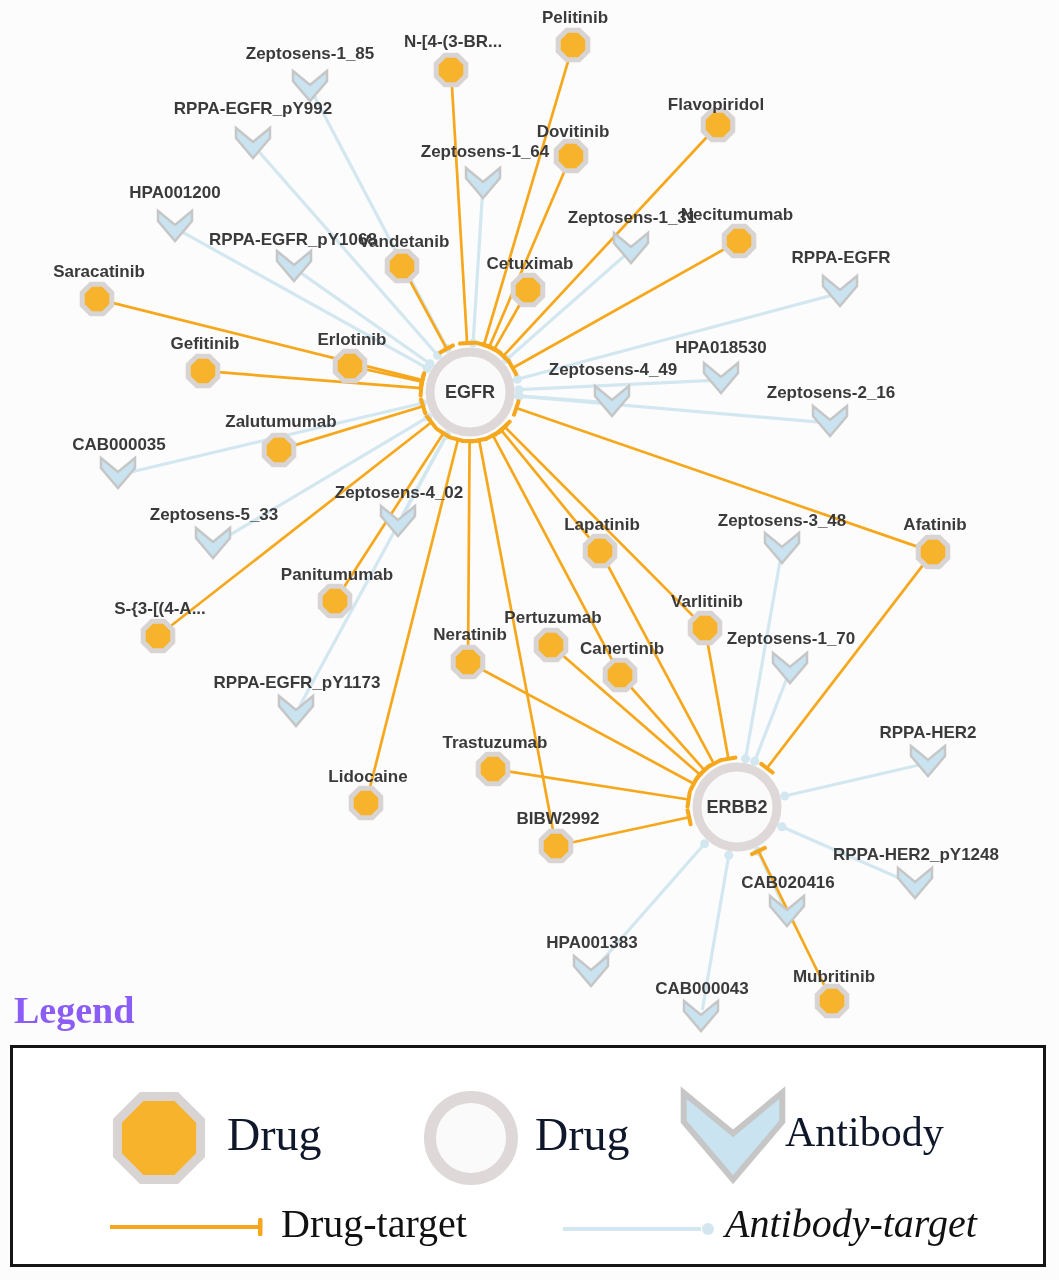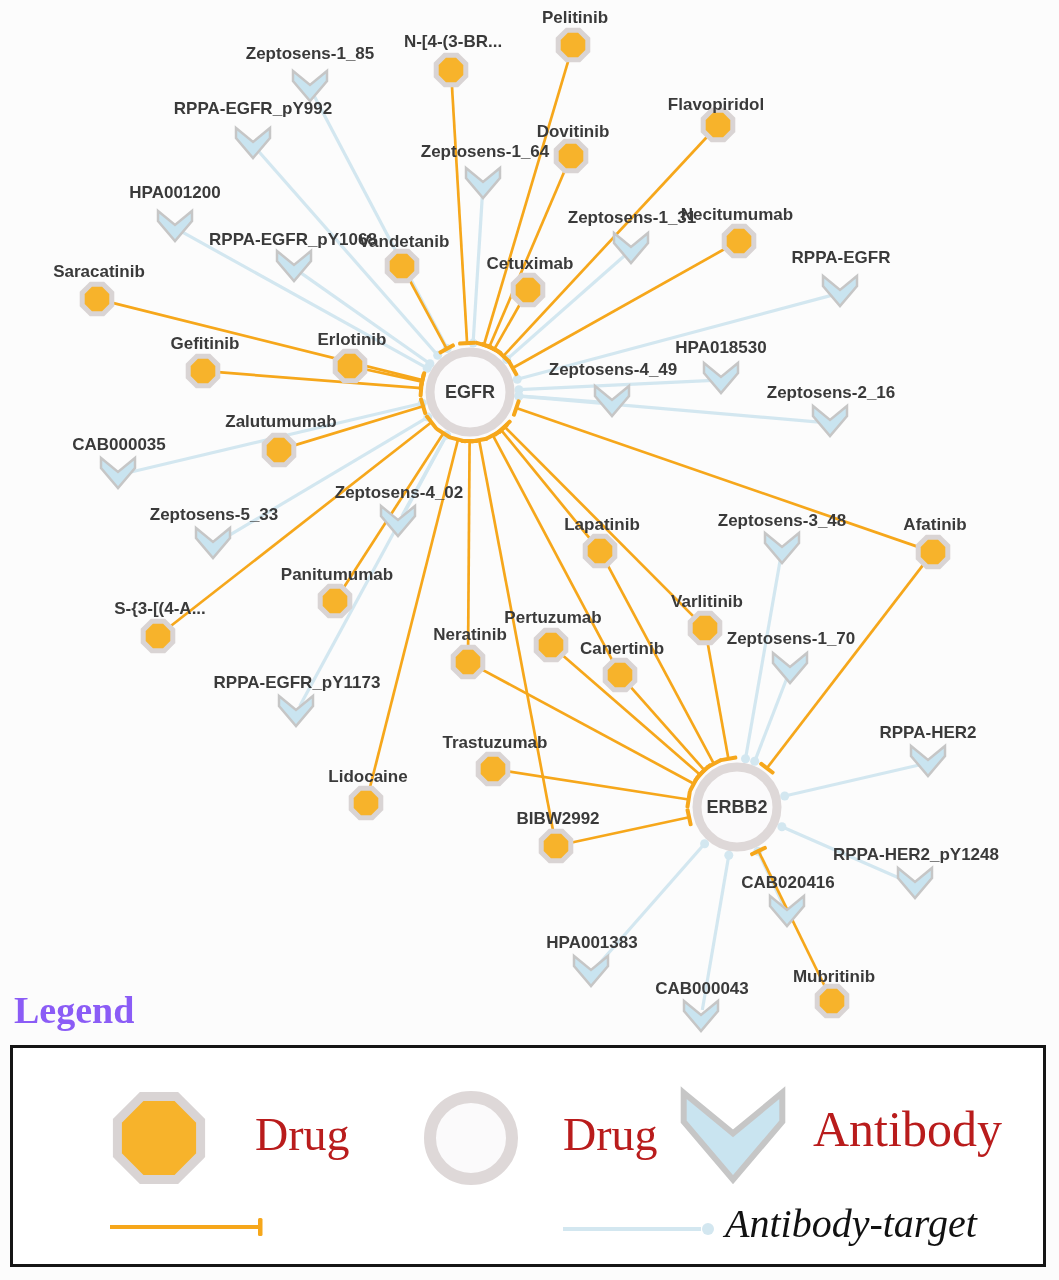--- a/index.html
+++ b/index.html
@@ -15,21 +15,21 @@
   .drug-shape{fill:var(--drug-fill);stroke:var(--node-ring);stroke-width:5;}
   .gene-shape{fill:var(--gene-fill);stroke:var(--gene-ring);stroke-width:9;}
   .antibody-shape{fill:var(--antibody-fill);stroke:var(--antibody-stroke);stroke-width:2.5;}
   .node-label{font:bold 17px "Liberation Sans",sans-serif;fill:var(--label-color);text-anchor:middle;}
   .gene-label{font:bold 18px "Liberation Sans",sans-serif;fill:var(--label-color);text-anchor:middle;}
 
   
   .legend-title{position:absolute;left:14px;top:988px;font:bold 38px "Liberation Serif",serif;color:#8b5cf6;}
   .legend-box{position:absolute;left:10px;top:1045px;width:1030px;height:216px;
               border:3px solid #151515;background:#ffffff;}
-  .legend-label{position:absolute;font:400 46px "Liberation Serif",serif;color:#b91c1c;white-space:nowrap;margin-left:28px;}
+  .legend-label{position:absolute;font:400 46px "Liberation Serif",serif;color:#0f172a;white-space:nowrap;}
   .legend-edge-label{position:absolute;font:400 40px "Liberation Serif",serif;color:#111;white-space:nowrap;}
   .legend-swatch{position:absolute;}
   .legend-oct{stroke-width:9;}
   .legend-gene{stroke-width:12;}
   .legend-chev{stroke-width:6;}
 </style>
 </head>
 <body>
 
 <div class="figure">
@@ -203,26 +203,27 @@
     <span class="legend-label" style="left:214px;top:60px;">Drug</span>
 
     <svg class="legend-swatch" style="left:398px;top:30px;" width="120" height="120" viewBox="0 0 120 120">
       <circle class="gene-shape legend-gene" cx="60" cy="60" r="41"></circle>
     </svg>
     <span class="legend-label" style="left:522px;top:60px;">Drug</span>
 
     <svg class="legend-swatch" style="left:660px;top:32px;" width="120" height="112" viewBox="0 0 120 112">
       <path class="antibody-shape legend-chev" d="M10.7,12.7 L60,53.3 L109.3,12.7 L109.3,41.7 L60,99.7 L10.7,41.7 Z"></path>
     </svg>
-    <span class="legend-label" style="left:772px;top:52px;font-size:50px;">Antibody</span>
+    <span class="legend-label" style="left:772px;top:60px;font-size:42px;">Antibody</span>
 
     <svg class="legend-swatch" style="left:95px;top:168px;" width="170" height="22" viewBox="0 0 170 22">
       <line x1="2" y1="11" x2="150" y2="11" class="edge-drug" style="stroke-width:4;"></line>
       <rect x="150" y="2" width="4.5" height="18" rx="1.5" class="marker-drug"></rect>
     </svg>
+    <span class="legend-edge-label" style="left:268px;top:152px;">Drug-target</span>
 
     <svg class="legend-swatch" style="left:548px;top:170px;" width="160" height="22" viewBox="0 0 160 22">
       <line x1="2" y1="11" x2="140" y2="11" class="edge-antibody" style="stroke-width:4;"></line>
       <circle cx="147" cy="11" r="6" class="marker-antibody"></circle>
     </svg>
     <span class="legend-edge-label" style="left:712px;top:152px;font-style:italic;">Antibody-target</span>
 
   </div>
 </div>
 

